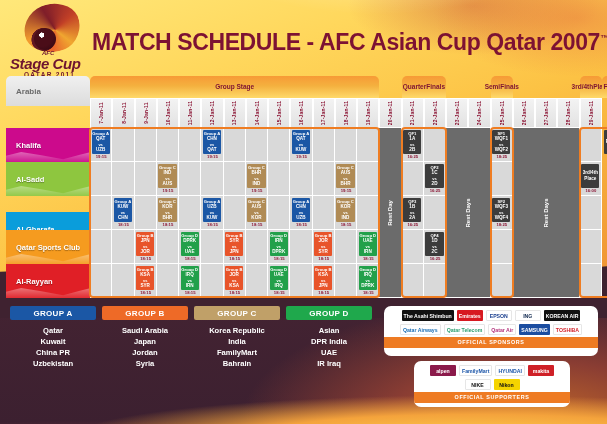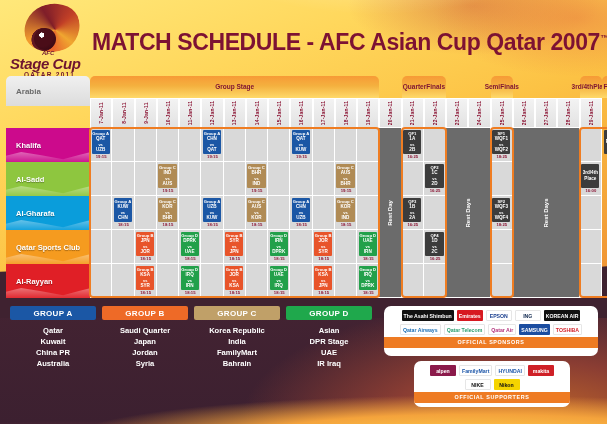--- a/index.html
+++ b/index.html
@@ -311,21 +311,21 @@
       <div class="stadium-col" id="stadium-col">
         <div class="stadium-head">Arabia</div>
       <div class="stadium-cell" style="top: 52px; background: rgb(204, 10, 140);">
             <div class="wave"></div>
             <span style="position: relative;">Khalifa</span>
           </div>
           <div class="stadium-cell" style="top: 86px; background: rgb(142, 198, 63);">
             <div class="wave"></div>
             <span style="position: relative;">Al-Sadd</span>
           </div>
-          <div class="stadium-cell" style="top: 120px; background: rgb(10, 157, 219);">
+          <div class="stadium-cell" style="top: 136px; background: rgb(10, 157, 219);">
             <div class="wave"></div>
             <span style="position: relative;">Al-Gharafa</span>
           </div>
           <div class="stadium-cell" style="top: 154px; background: rgb(245, 155, 31);">
             <div class="wave"></div>
             <span style="position: relative;">Qatar Sports Club</span>
           </div>
           <div class="stadium-cell" style="top: 188px; background: rgb(224, 31, 38);">
             <div class="wave"></div>
             <span style="position: relative;">Al-Rayyan</span>
@@ -683,46 +683,46 @@
     </div>
   </div>
 
   <div id="legend">
       <div class="grp-block" style="left: 0px;">
         <div class="grp-title" style="background: rgb(27, 87, 165);">GROUP A</div>
         <div class="grp-teams">
           <div>Qatar</div>
           <div>Kuwait</div>
           <div>China PR</div>
-          <div>Australia</div>
+          <div>Uzbekistan</div>
         </div>
       </div>
       <div class="grp-block" style="left: 92px;">
         <div class="grp-title" style="background: rgb(238, 106, 39);">GROUP B</div>
         <div class="grp-teams">
-          <div>Saudi Quarter</div>
+          <div>Saudi Arabia</div>
           <div>Japan</div>
           <div>Jordan</div>
           <div>Syria</div>
         </div>
       </div>
       <div class="grp-block" style="left: 184px;">
         <div class="grp-title" style="background: rgb(192, 160, 104);">GROUP C</div>
         <div class="grp-teams">
           <div>Korea Republic</div>
           <div>India</div>
           <div>FamilyMart</div>
           <div>Bahrain</div>
         </div>
       </div>
       <div class="grp-block" style="left: 276px;">
         <div class="grp-title" style="background: rgb(31, 168, 76);">GROUP D</div>
         <div class="grp-teams">
           <div>Asian</div>
-          <div>DPR Stage</div>
+          <div>DPR India</div>
           <div>UAE</div>
           <div>IR Iraq</div>
         </div>
       </div>
     </div>
 
   <div class="sponsor-box" id="sponsor-box" style="left:384px; top:306px; width:214px; height:50px;">
     <div class="sponsor-grid" id="sponsor-grid">
         <div class="logo-chip" style="background: rgb(17, 17, 17); color: rgb(255, 255, 255);">The Asahi Shimbun</div>
         <div class="logo-chip" style="background: rgb(215, 25, 32); color: rgb(255, 255, 255);">Emirates</div>

